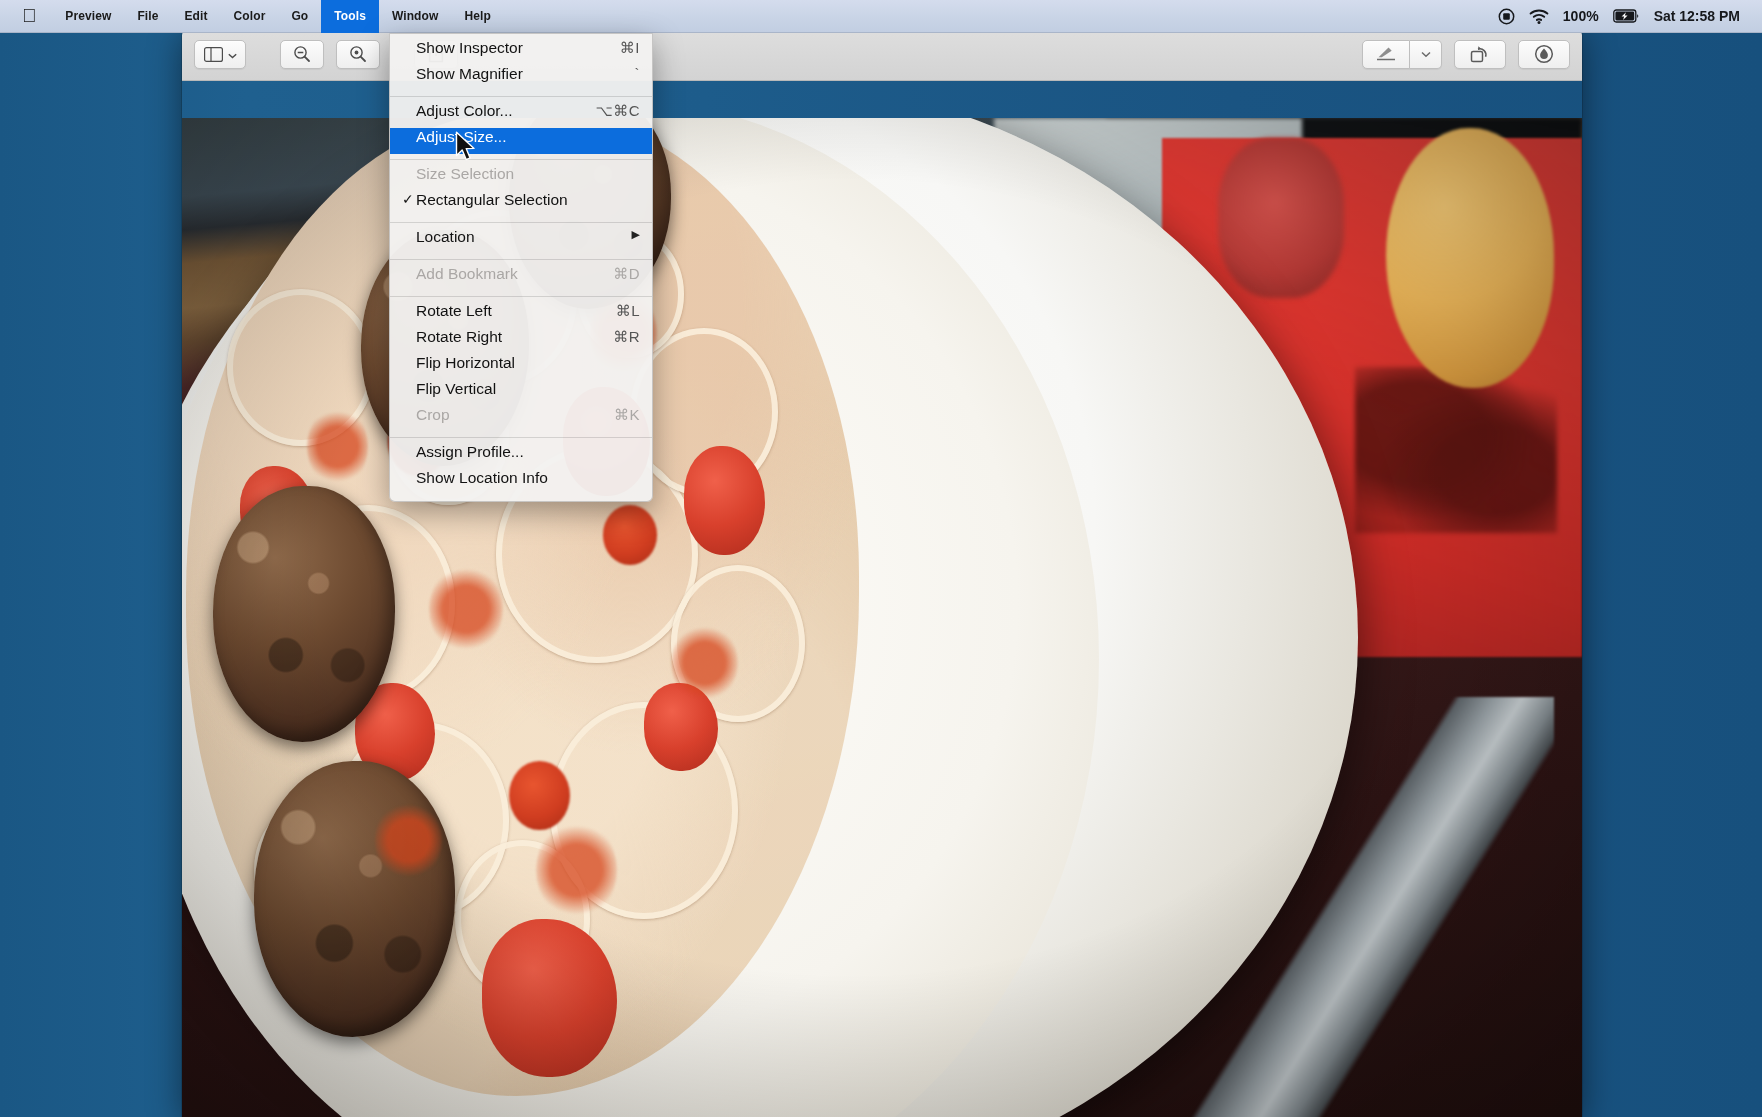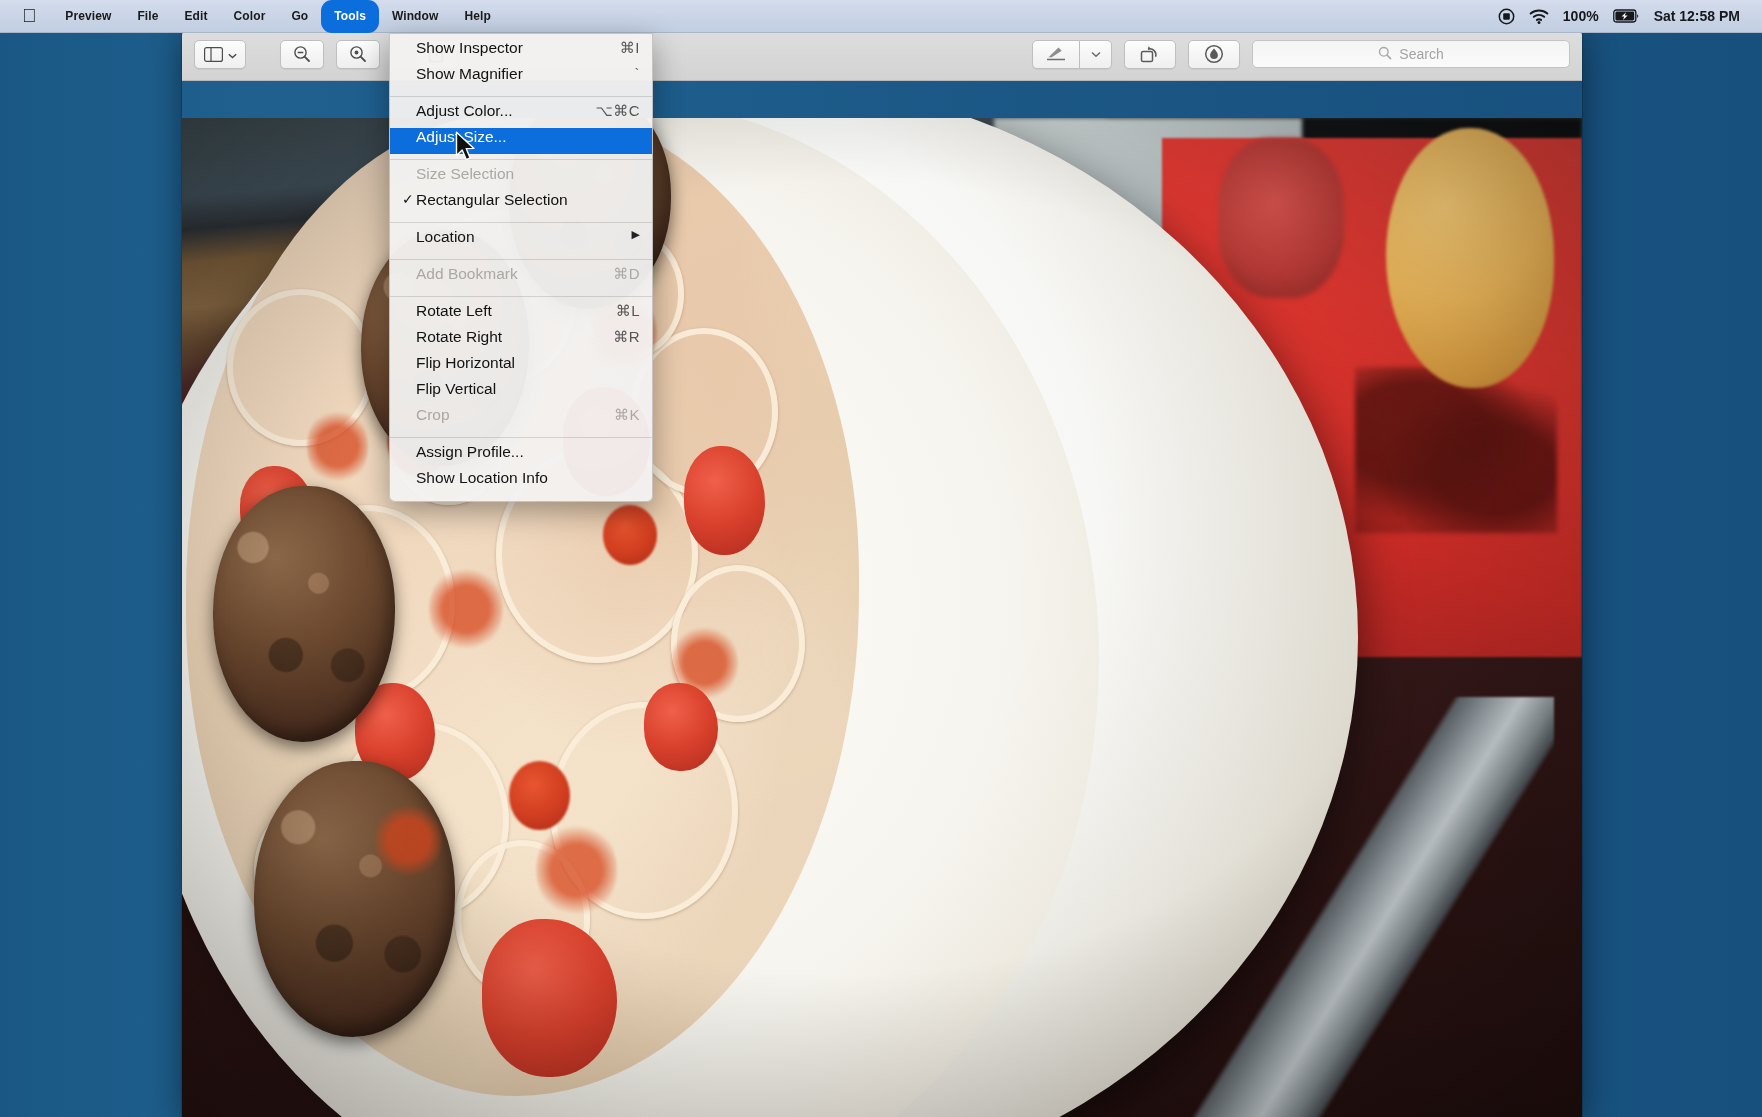--- a/index.html
+++ b/index.html
@@ -25,21 +25,21 @@
     display:flex; align-items:center;
     z-index:200;
   }
   .mb-left{ display:flex; align-items:center; height:33px; }
   .mb-item{
     font-size:12px; font-weight:bold; color:#1a1a1a;
     padding:0 13px; height:33px; line-height:33px; white-space:nowrap;
     letter-spacing:0.1px;
   }
   .mb-item.apple{ font-size:19px; padding:0 16px 0 22px; line-height:31px; }
-  .mb-item.active{ background:#0c6ddd; color:#fff;border-radius:11px; }
+  .mb-item.active{ background:#0c6ddd; color:#fff; }
   .mb-right{
     margin-left:auto; display:flex; align-items:center; gap:14px;
     padding-right:22px; height:33px;
   }
   .mb-right .stat{ font-size:14px; font-weight:bold; color:#16181c; white-space:nowrap; }
   .mb-ico{ display:flex; align-items:center; }
 
   
   #window{
     position:absolute; left:182px; top:28px; width:1400px; height:1089px;
@@ -305,29 +305,20 @@
           <path d="M9 5.2a6 6 0 0 1 7.6 7.6" fill="none" stroke="#5a5a5a" stroke-width="1.5"></path>
           <path d="M9.4 2.2L9 5.4l3.1-.6z" fill="#5a5a5a"></path>
         </svg>
       </div>
       <div class="tb-btn" style="min-width:52px;">
         <svg width="22" height="22" viewBox="0 0 22 22">
           <circle cx="11" cy="11" r="8.3" fill="none" stroke="#5a5a5a" stroke-width="1.5"></circle>
           <path d="M11 5.5c-2.6 2.8-3.9 5-3.9 6.6a3.9 3.9 0 0 0 7.8 0c0-1.6-1.3-3.8-3.9-6.6z" fill="#5a5a5a"></path>
         </svg>
       </div>
-      <div class="search">
-        <span>
-          <svg width="14" height="14" viewBox="0 0 14 14">
-            <circle cx="5.8" cy="5.8" r="4.3" fill="none" stroke="#a9a9a9" stroke-width="1.4"></circle>
-            <line x1="9" y1="9" x2="12.6" y2="12.6" stroke="#a9a9a9" stroke-width="1.6" stroke-linecap="round"></line>
-          </svg>
-        </span>
-        <span>Search</span>
-      </div>
     </div>
   </div>
 
   <div id="canvas">
     <div class="photo">
       <div class="ph-table"></div>
       <div class="ph-darkband"></div>
       <div class="ph-steel"></div>
       <div class="ph-redmat"></div>
       <div class="ph-cupred"></div>

